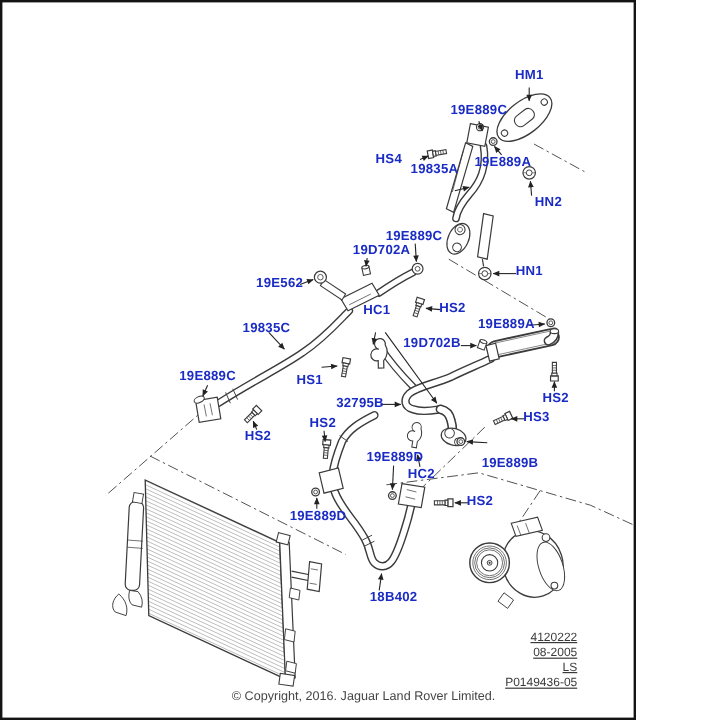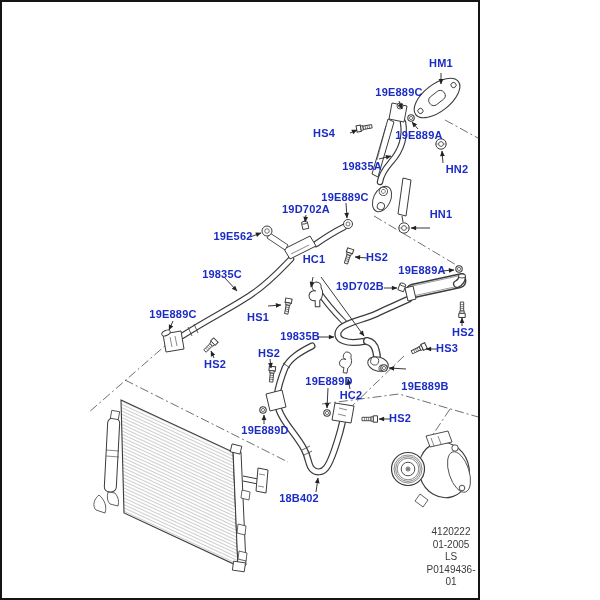--- a/index.html
+++ b/index.html
@@ -1,23 +1,23 @@
 <!DOCTYPE html>
 <html><head>
 <meta charset="utf-8">
 <style>
   html,body{margin:0;padding:0;background:#fff;}
-  #stage{position:relative;width:480px;height:600px;background:#fff;overflow:hidden;
+  #stage{position:relative;width:530px;height:600px;background:#fff;overflow:hidden;
          font-family:"Liberation Sans",sans-serif;}
   #frame{position:absolute;inset:0;border:2px solid #141414;pointer-events:none;}
   svg{position:absolute;left:0;top:0;}
   .lbl{position:absolute;font:bold 11px "Liberation Sans",sans-serif;color:#1b2cc4;
        transform:translate(-50%,0);white-space:nowrap;letter-spacing:.2px;}
   .stamp{position:absolute;left:451px;top:526px;transform:translateX(-50%);
-         text-align:center;font:10px "Liberation Sans",sans-serif;color:#3a3a3a;line-height:12.5px;}
+         text-align:right;font:10px "Liberation Sans",sans-serif;color:#3a3a3a;line-height:12.5px;text-decoration:underline;}
   .copy{position:absolute;left:303px;top:574px;transform:translateX(-50%);
         font:10.5px "Liberation Sans",sans-serif;color:#454545;white-space:nowrap;}
 </style>
 </head>
 <body>
 
 <div id="stage">
 
 <svg width="600" height="600" viewBox="0 0 600 600">
   <defs>
@@ -235,47 +235,48 @@
     <line x1="390" y1="419" x2="379" y2="419" marker-end="url(#arr)"></line>
     <line x1="264" y1="424" x2="264" y2="415" marker-end="url(#arr)"></line>
     <line x1="316" y1="492" x2="318" y2="478" marker-end="url(#arr)"></line>
   </g>
 </svg>
 
 <div class="lbl" style="left:441px;top:57px">HM1</div>
 <div class="lbl" style="left:399px;top:86px">19E889C</div>
 <div class="lbl" style="left:324px;top:127px">HS4</div>
 <div class="lbl" style="left:419px;top:129px">19E889A</div>
-<div class="lbl" style="left:362px;top:160px">19835A</div>
+<div class="lbl" style="left:362px;top:135px">19835A</div>
 <div class="lbl" style="left:457px;top:163px">HN2</div>
 <div class="lbl" style="left:345px;top:191px">19E889C</div>
-<div class="lbl" style="left:306px;top:203px">19D702A</div>
+<div class="lbl" style="left:318px;top:203px">19D702A</div>
 <div class="lbl" style="left:233px;top:230px">19E562</div>
-<div class="lbl" style="left:441px;top:208px">HN1</div>
+<div class="lbl" style="left:441px;top:220px">HN1</div>
 <div class="lbl" style="left:377px;top:251px">HS2</div>
 <div class="lbl" style="left:222px;top:268px">19835C</div>
 <div class="lbl" style="left:314px;top:253px">HC1</div>
 <div class="lbl" style="left:422px;top:264px">19E889A</div>
 <div class="lbl" style="left:360px;top:280px">19D702B</div>
 <div class="lbl" style="left:258px;top:311px">HS1</div>
 <div class="lbl" style="left:173px;top:308px">19E889C</div>
-<div class="lbl" style="left:300px;top:330px">19835B</div>
+<div class="lbl" style="left:300px;top:330px">32795B</div>
 <div class="lbl" style="left:463px;top:326px">HS2</div>
 <div class="lbl" style="left:447px;top:342px">HS3</div>
 <div class="lbl" style="left:215px;top:358px">HS2</div>
 <div class="lbl" style="left:269px;top:347px">HS2</div>
 <div class="lbl" style="left:425px;top:380px">19E889B</div>
 <div class="lbl" style="left:329px;top:375px">19E889D</div>
 <div class="lbl" style="left:351px;top:389px">HC2</div>
 <div class="lbl" style="left:400px;top:412px">HS2</div>
 <div class="lbl" style="left:265px;top:424px">19E889D</div>
-<div class="lbl" style="left:299px;top:492px">18B402</div>
+<div class="lbl" style="left:328px;top:492px">18B402</div>
 
 <div class="stamp">
   <div>4120222</div>
-  <div>01-2005</div>
+  <div>08-2005</div>
   <div>LS</div>
-  <div>P0149436-01</div>
+  <div>P0149436-05</div>
 </div>
 
+<div class="copy">© Copyright, 2016. Jaguar Land Rover Limited.</div>
 
 <div id="frame"></div>
 </div>
 
 </body></html>

